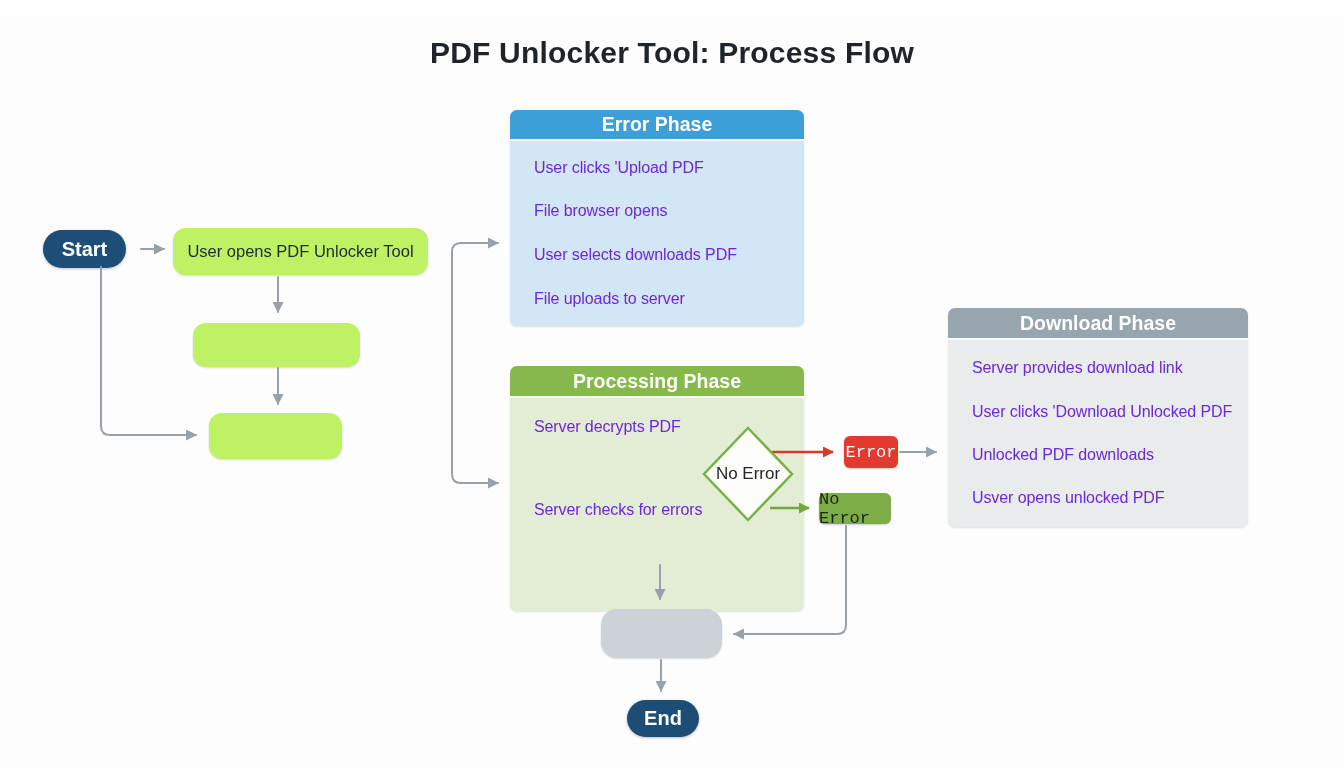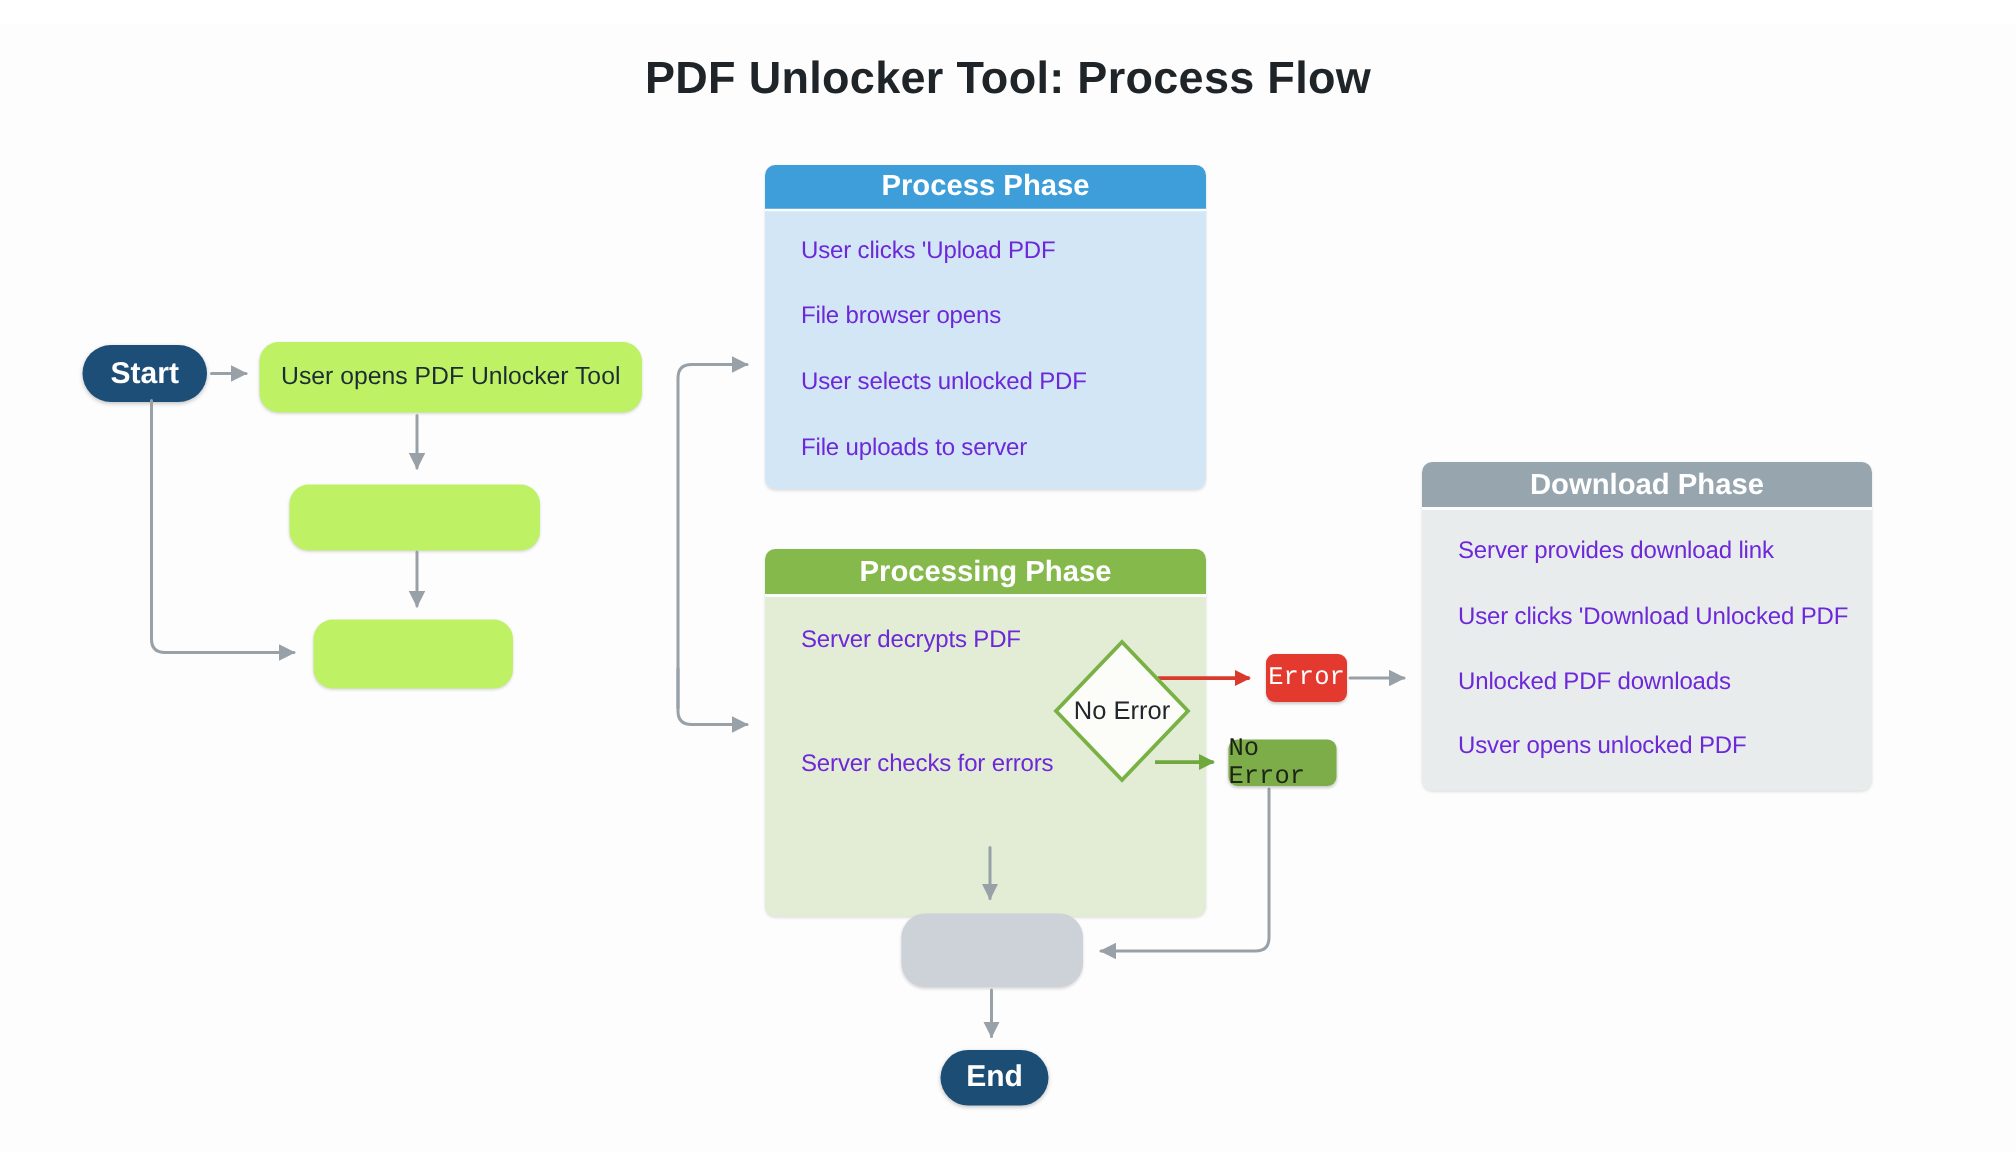--- a/index.html
+++ b/index.html
@@ -13,21 +13,21 @@
   .title{
     position:absolute;top:20px;left:0;width:100%;
     text-align:center;font-size:30px;font-weight:600;color:#1f2428;
     letter-spacing:0.2px;
   }
   .pill{
     position:absolute;display:flex;align-items:center;justify-content:center;
     background:#1d4e77;color:#ffffff;font-weight:bold;font-size:20px;
     border-radius:19px;box-shadow:0 1px 3px rgba(0,0,0,.25);
   }
-  .pill.start{left:55px;top:214px;width:83px;height:38px;text-align:right;}
+  .pill.start{left:43px;top:214px;width:83px;height:38px;text-align:right;}
   .pill.end{left:627px;top:684px;width:72px;height:37px;background:#1b4d75;}
   .step{
     position:absolute;display:flex;align-items:center;justify-content:center;
     background:#bef264;border-radius:13px;font-size:16.5px;color:#1d2b35;
     box-shadow:0 1px 2px rgba(0,0,0,.15);
   }
   .step.open-tool{left:173px;top:212px;width:255px;height:47px;}
   .step.empty1{left:193px;top:307px;width:167px;height:44px;}
   .step.empty2{left:209px;top:397px;width:133px;height:46px;}
   .panel{position:absolute;border-radius:7px;box-shadow:0 1px 2px rgba(0,0,0,.12);}
@@ -65,24 +65,24 @@
 <div class="canvas">
 
   <div class="title">PDF Unlocker Tool: Process Flow</div>
 
   <div class="pill start">Start</div>
   <div class="step open-tool">User opens PDF Unlocker Tool</div>
   <div class="step empty1"></div>
   <div class="step empty2"></div>
 
   <div class="panel upload">
-    <div class="panel-header">Process Phase</div>
+    <div class="panel-header">Error Phase</div>
     <div class="panel-item" style="top:48px">User clicks 'Upload PDF</div>
     <div class="panel-item" style="top:91px">File browser opens</div>
-    <div class="panel-item" style="top:135px">User selects unlocked PDF</div>
+    <div class="panel-item" style="top:135px">User selects downloads PDF</div>
     <div class="panel-item" style="top:179px">File uploads to server</div>
   </div>
 
   <div class="panel processing">
     <div class="panel-header">Processing Phase</div>
     <div class="panel-item" style="top:51px">Server decrypts PDF</div>
     <div class="panel-item" style="top:134px">Server checks for errors</div>
   </div>
 
   <div class="panel download">

